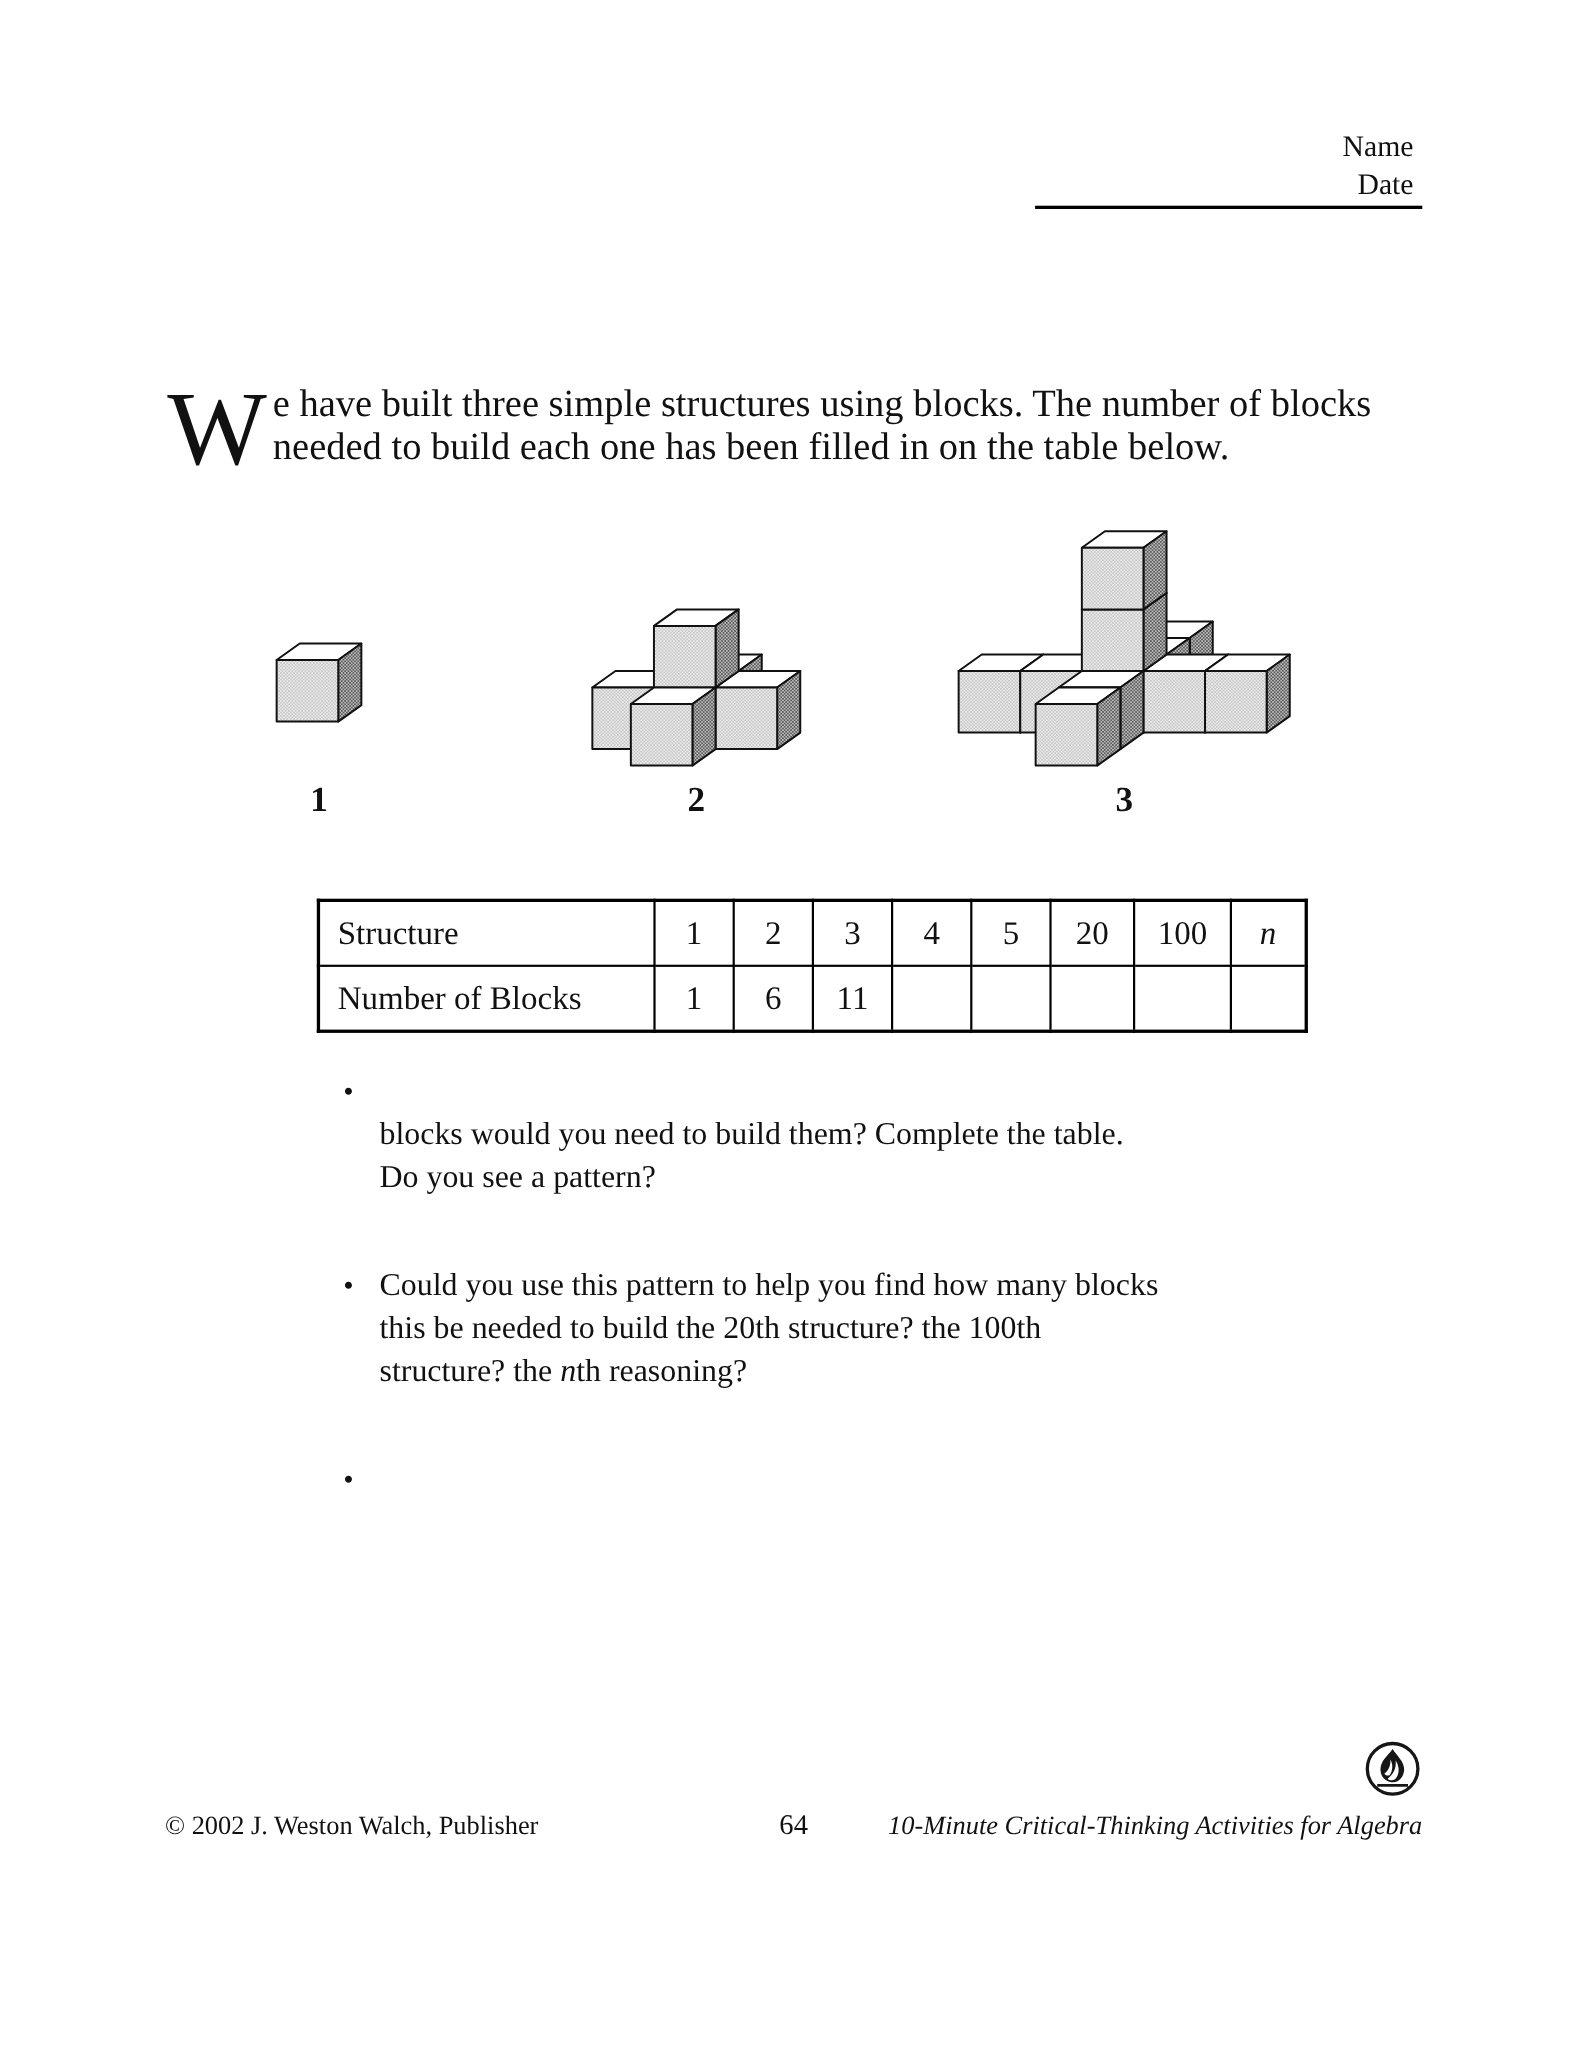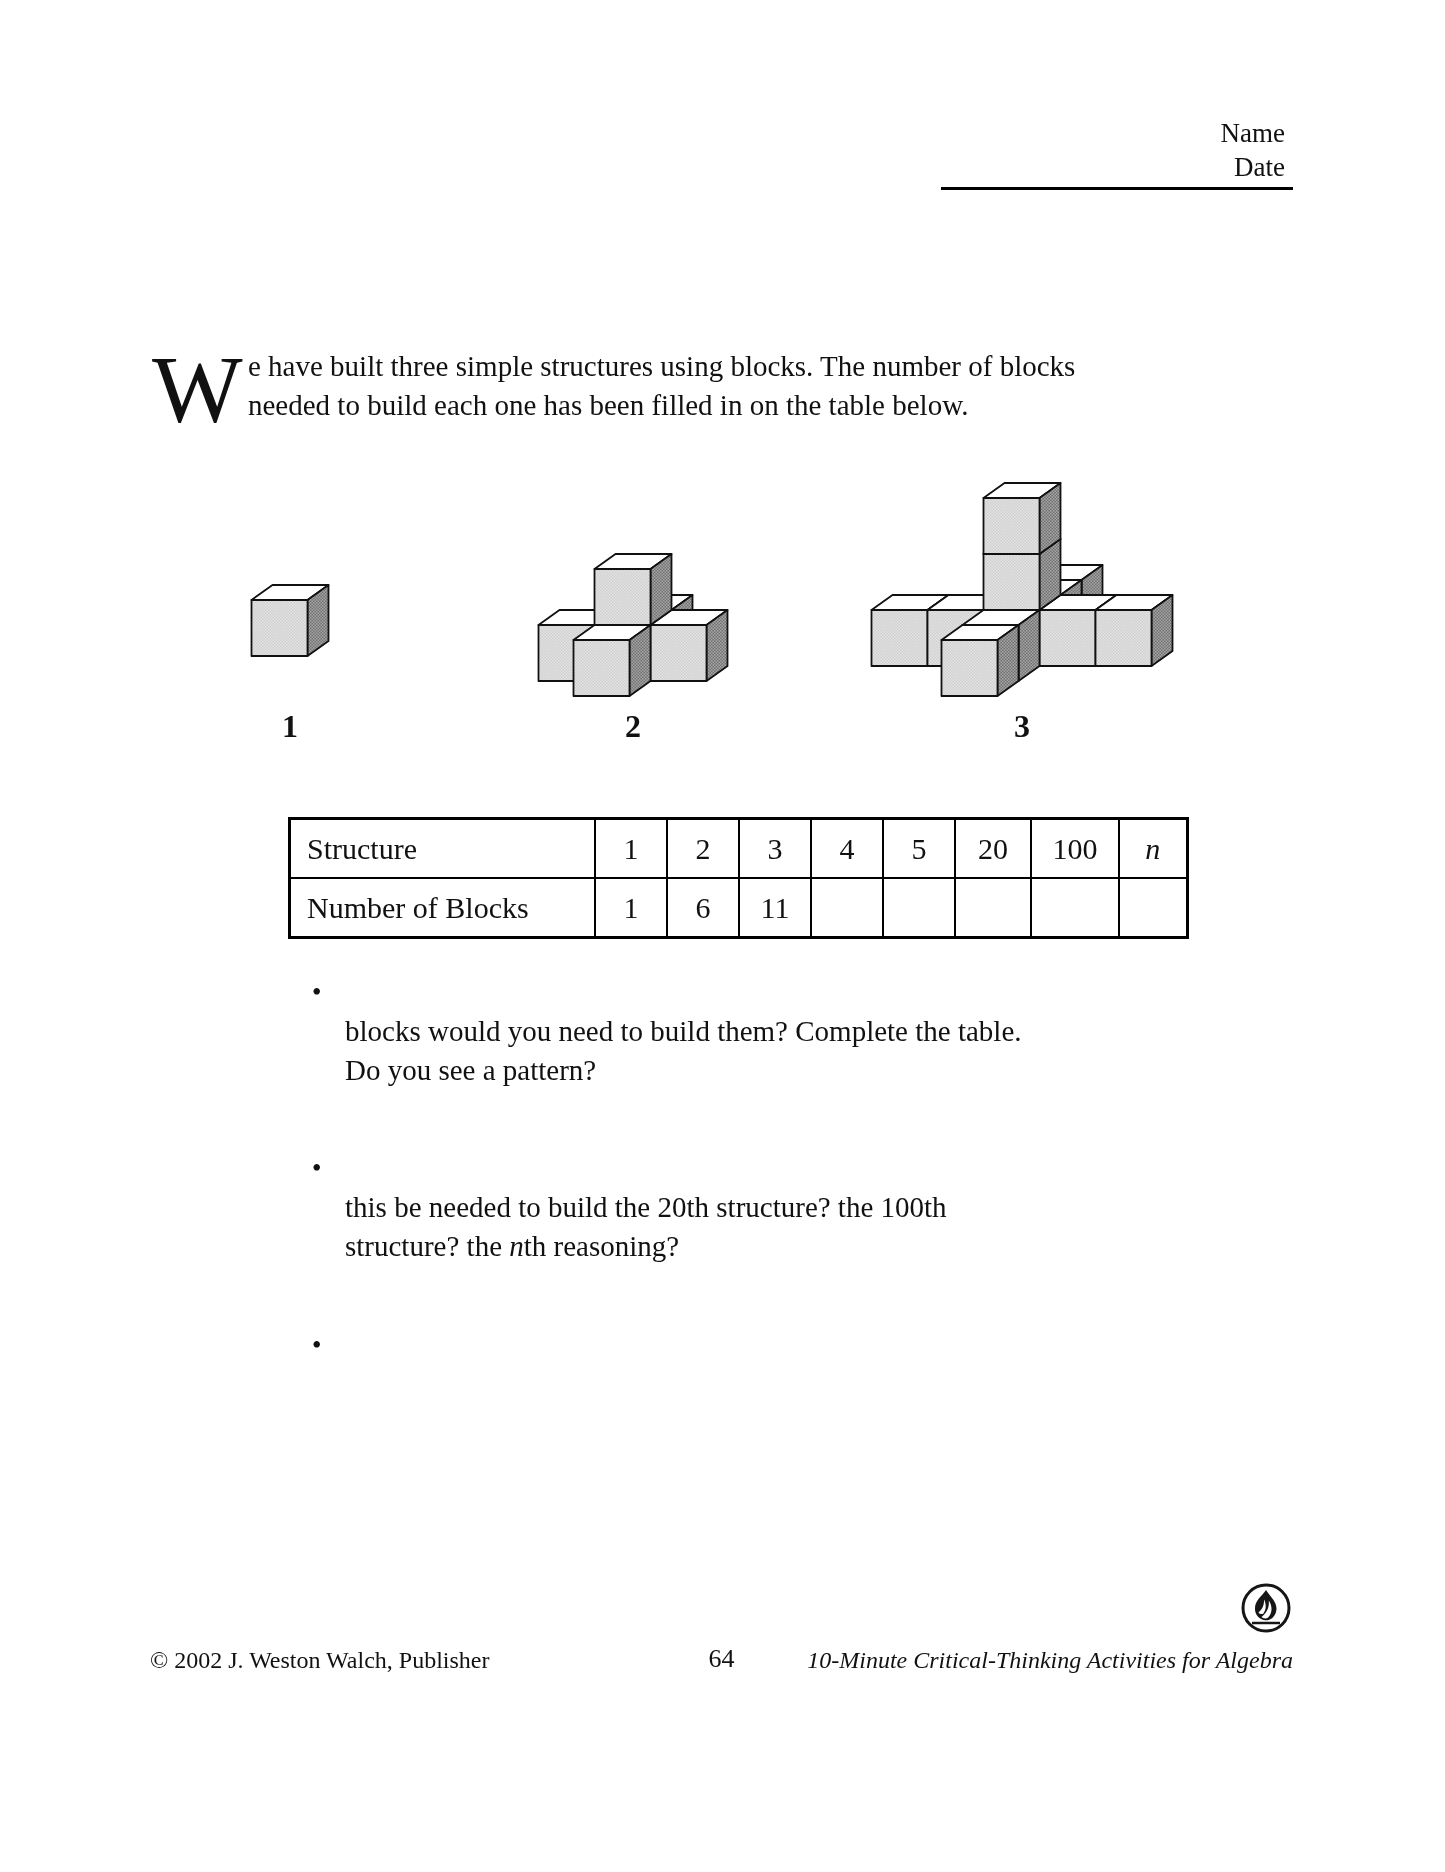--- a/index.html
+++ b/index.html
@@ -21,21 +21,21 @@
       linear-gradient(45deg,#c7c7c7 25%,transparent 25%,transparent 75%,#c7c7c7 75%);
     background-position:0 0,2px 2px;background-size:4px 4px;
     display:flex;align-items:center;justify-content:center;overflow:hidden;}
   .banner-title{font-size:54px;font-weight:bold;letter-spacing:1px;position:relative;z-index:2;}
   .coin-arc1,.coin-arc2{position:absolute;border-radius:50%;border:3px solid #9a9a9a;opacity:.45;z-index:1;}
   .coin-arc1{width:660px;height:660px;left:-390px;top:-25px;}
   .coin-arc2{width:600px;height:600px;left:-362px;top:3px;border-width:2px;opacity:.35;}
 
   
   .dropcap{position:absolute;left:152px;top:342px;font-size:96px;line-height:1;}
-  .intro{position:absolute;left:248px;top:347px;width:1050px;font-size:29px;line-height:39px;}
+  .intro{position:absolute;left:248px;top:347px;width:1050px;font-size:35px;line-height:39px;}
 
   
   .structure{position:absolute;bottom:1130px;display:flex;flex-direction:column;align-items:center;transform:translateX(-50%);}
   .structure svg{display:block;}
   .structure.s1 svg{margin-bottom:40px;}
   .slabel{margin-top:12px;font-weight:bold;font-size:32px;line-height:1;}
 
   
   .blocks-table{position:absolute;left:288px;top:817px;border-collapse:collapse;border:3px solid #000;}
   .blocks-table td{border:2px solid #000;height:57px;font-size:30px;text-align:center;padding:0;}
@@ -201,21 +201,21 @@
         </tr>
       </tbody>
   </table>
 
   <div class="bullet b1">
       <span class="dot">•</span>
       <span><br><span>blocks would you need to build them? Complete the table.</span><br><span>Do you see a pattern?</span></span>
     </div>
   <div class="bullet b2">
       <span class="dot">•</span>
-      <span><br><span>this be needed to build the 20th structure? the 100th</span><br><span>structure? the </span><span class="i">n</span><span>th reasoning?</span></span>
+      <span><span>Could you use this pattern to help you find how many blocks</span><br><span>this be needed to build the 20th structure? the 100th</span><br><span>structure? the </span><span class="i">n</span><span>th reasoning?</span></span>
     </div>
   <div class="bullet b3">
       <span class="dot">•</span>
     </div>
 
   <svg class="footer-logo" viewBox="0 0 52 52">
     <circle cx="26" cy="26" r="23" fill="none" stroke="#161616" stroke-width="3"></circle>
     <line x1="12" y1="41" x2="40" y2="41" stroke="#161616" stroke-width="2.5"></line>
     <path fill="#161616" d="M26 8 C 21 15, 14.5 19, 15 27.5 C 15.4 33.5, 19.5 37.5, 25 38.2 C 30.8 38.8, 35.6 34.5, 36.4 28 C 37.4 19.8, 30 14.5, 26 8 Z"></path>
     <path fill="#ffffff" d="M21.5 35 C 26 31.5, 29.5 26.5, 28.8 18.5 C 32.2 23.5, 32.8 30.5, 28.2 35.5 C 26 37, 23 36.5, 21.5 35 Z"></path>

